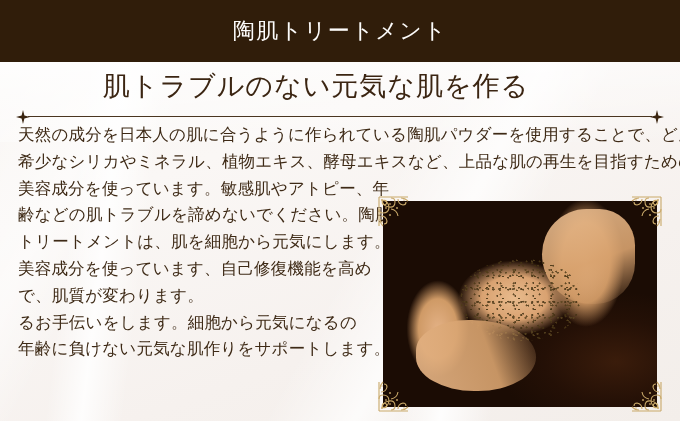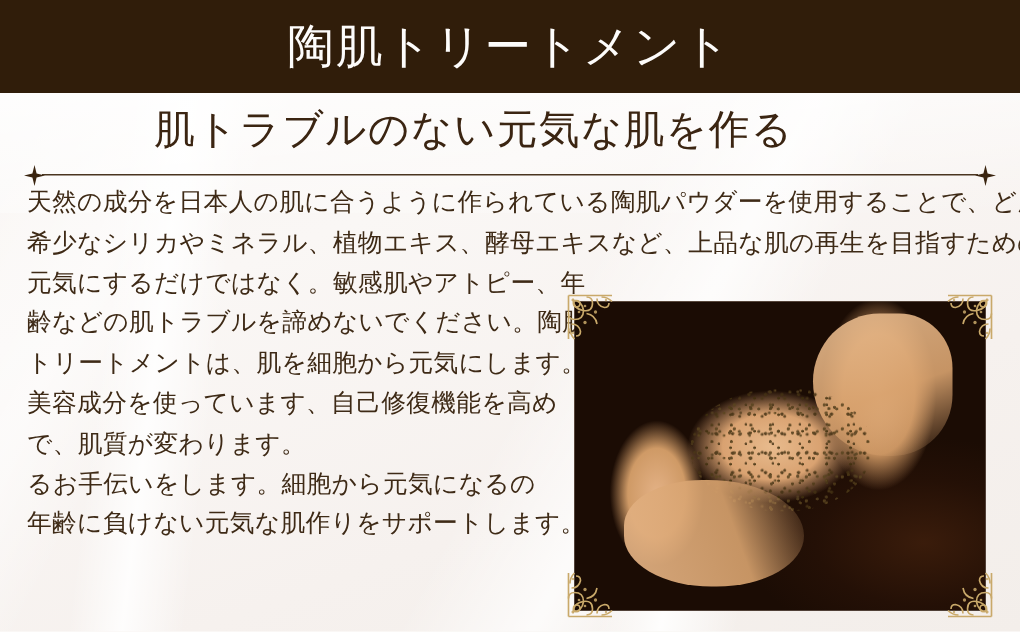--- a/index.html
+++ b/index.html
@@ -61,21 +61,21 @@
     background: #301d0a;
     overflow: hidden;
   }
   .header-title {
     position: absolute;
     left: 0; top: 0;
     width: 680px;
     line-height: 62px;
     text-align: center;
     color: #fdfcfb;
-    font-size: 31px;
+    font-size: 22px;
     letter-spacing: 1.5px;
     font-weight: 400;
     white-space: nowrap;
   }
 
   
   .subtitle {
     position: absolute;
     left: 0; top: 66px;
     width: 632px;
@@ -221,21 +221,21 @@
 
   <div class="divider">
     <span class="diamond left"></span>
     <span class="rule"></span>
     <span class="diamond right"></span>
   </div>
 
   <div class="body-text">
     <p>天然の成分を日本人の肌に合うように作られている陶肌パウダーを使用することで、どん</p>
     <p>希少なシリカやミネラル、植物エキス、酵母エキスなど、上品な肌の再生を目指すための</p>
-    <p class="narrow">元気にするだけではなく。敏感肌やアトピー、年</p>
+    <p class="narrow">美容成分を使っています。敏感肌やアトピー、年</p>
     <p class="narrow">齢などの肌トラブルを諦めないでください。陶肌</p>
     <p class="narrow">トリートメントは、肌を細胞から元気にします。</p>
     <p class="narrow">美容成分を使っています、自己修復機能を高め</p>
     <p class="narrow">で、肌質が変わります。</p>
     <p class="narrow">るお手伝いをします。細胞から元気になるの</p>
     <p class="narrow">年齢に負けない元気な肌作りをサポートします。</p>
   </div>
 
   <div class="photo-frame">
     <div class="photo">

